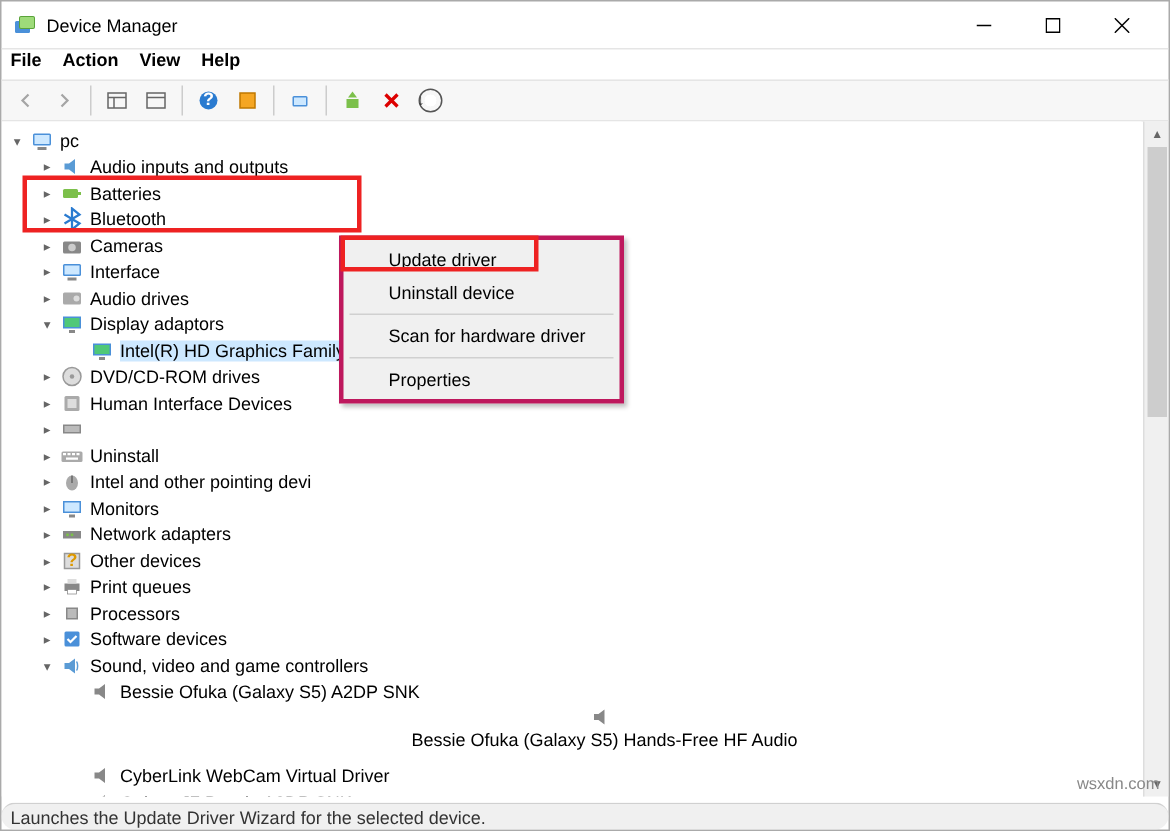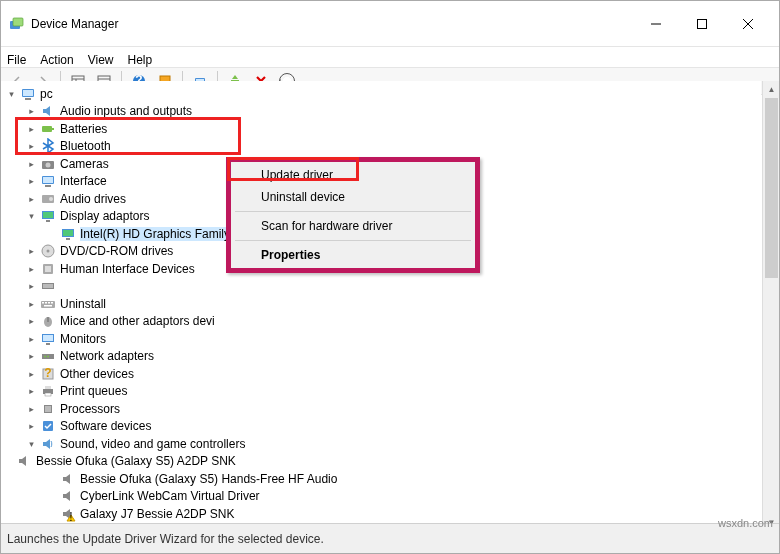--- a/index.html
+++ b/index.html
@@ -1,42 +1,42 @@
 <!DOCTYPE html>
 <html><head>
 <meta charset="utf-8">
 <style>
 * { box-sizing: border-box; margin: 0; padding: 0; font-family: "Segoe UI", Tahoma, sans-serif; font-size: 12px; }
 body { width: 780px; height: 554px; background: #fff; overflow: hidden; border: 1px solid #aaa; position: relative; }
-.titlebar { height: 46px; display: flex; align-items: center; padding: 0 8px; border-bottom: 1px solid #e5e5e5; }
+.titlebar { height: 32px; display: flex; align-items: center; padding: 0 8px; border-bottom: 1px solid #e5e5e5; }
 .titlebar .ico { width: 16px; height: 16px; margin-right: 6px; display: flex; align-items: center; justify-content: center; }
 .titlebar .title { flex: 1; }
 .winbtn { width: 46px; height: 30px; display: flex; align-items: center; justify-content: center; }
 .winbtn svg { width: 10px; height: 10px; }
-.menubar { height: 20px; display: flex; align-items: flex-end; padding: 0 6px; gap: 14px; }
+.menubar { height: 20px; display: flex; align-items: flex-start; padding: 0 6px; gap: 14px; font-weight: bold; }
 .menubar span { cursor: default; }
 .toolbar { height: 28px; border-top: 1px solid #e5e5e5; border-bottom: 1px solid #e5e5e5; display: flex; align-items: center; padding: 0 4px; gap: 2px; background: #f7f7f7; }
 .tbtn { width: 24px; height: 24px; display: flex; align-items: center; justify-content: center; border: 1px solid transparent; }
 .tbtn.disabled { opacity: .5; }
 .sep { width: 1px; height: 20px; background: #ccc; margin: 0 3px; }
 .tree { position: absolute; top: 80px; left: 0; right: 18px; bottom: 22px; overflow: hidden; padding: 4px 0; background: #fff; }
 .scrollbar { position: absolute; top: 80px; right: 0; bottom: 22px; width: 17px; background: #f0f0f0; border-left: 1px solid #ddd; }
 .sb-arrow { width: 17px; height: 17px; display: flex; align-items: center; justify-content: center; color: #666; font-size: 8px; }
 .sb-thumb { position: absolute; top: 17px; left: 2px; width: 13px; height: 180px; background: #cdcdcd; }
-.statusbar { position: absolute; bottom: 0; left: 0; right: 0; height: 30px; border-top: 1px solid #d0d0d0; font-size: 11px; padding: 2px 6px; color: #333; background: #f0f0f0; display: flex; align-items: center; }
+.statusbar { position: absolute; bottom: 0; left: 0; right: 0; height: 18px; border-top: 1px solid #d0d0d0; font-size: 11px; padding: 2px 6px; color: #333; background: #f0f0f0; display: flex; align-items: center; border-radius: 10px; }
 .row { display: flex; align-items: center; height: 17.5px; white-space: nowrap; }
 .exp { width: 13px; height: 13px; display: flex; align-items: center; justify-content: center; margin-right: 2px; font-size: 9px; color: #666; cursor: pointer; }
 .exp.none { visibility: hidden; }
 .devico { width: 16px; height: 16px; margin-right: 4px; display: flex; align-items: center; justify-content: center; flex-shrink: 0; }
 .lbl.sel { background: #cde8ff; }
 .hl1 { border: 3px solid #e22; position: absolute; top: 116px; left: 14px; width: 226px; height: 38px; pointer-events: none; }
 .hl2 { border: 3px solid #e22; position: absolute; top: 156px; left: 226px; width: 132px; height: 24px; pointer-events: none; }
-.ctxmenu { position: absolute; top: 156px; left: 225px; width: 254px; background: #f0f0f0; border: 5px solid #be185d; box-shadow: 2px 2px 3px rgba(0,0,0,.25); padding: 2px; }
+.ctxmenu { position: absolute; top: 156px; left: 225px; width: 190px; background: #f0f0f0; border: 3px solid #be185d; box-shadow: 2px 2px 3px rgba(0,0,0,.25); padding: 2px; }
 .ctxmenu .mi { height: 22px; display: flex; align-items: center; padding: 0 20px 0 28px; cursor: default; }
-.ctxmenu .mi.bold { font-weight: 700; }
+.ctxmenu .mi.bold { font-weight: 400; }
 .ctxmenu .msep { height: 1px; background: #d0d0d0; margin: 3px 2px; }
 .watermark { position: absolute; bottom: 24px; right: 6px; font-size: 11px; color: #888; }
 svg { display: block; }
 </style>
 </head>
 <body>
 
 <div class="titlebar">
   <span class="ico">
     <svg viewBox="0 0 16 16" width="16" height="16">
@@ -270,21 +270,21 @@
         <span class="lbl">Uninstall</span>
       </div>
       <div class="row" style="padding-left: 24px;">
         <span class="exp">▸</span>
         <span class="devico">
           <svg width="16" height="16" viewBox="0 0 16 16">
             <ellipse cx="8" cy="9" rx="4" ry="5" fill="#aaa"></ellipse>
             <line x1="8" y1="4" x2="8" y2="9" stroke="#666"></line>
           </svg>
         </span>
-        <span class="lbl">Mice and other adaptors devi</span>
+        <span class="lbl">Intel and other pointing devi</span>
       </div>
       <div class="row" style="padding-left: 24px;">
         <span class="exp">▸</span>
         <span class="devico">
           <svg width="16" height="16" viewBox="0 0 16 16">
             <rect x="2" y="3" width="12" height="8" fill="#4a90d9"></rect>
             <rect x="3" y="4" width="10" height="6" fill="#cde8ff"></rect>
             <rect x="6" y="12" width="4" height="2" fill="#888"></rect>
           </svg>
         </span>
@@ -345,39 +345,39 @@
       <div class="row" style="padding-left: 24px;">
         <span class="exp">▾</span>
         <span class="devico">
           <svg width="16" height="16" viewBox="0 0 16 16">
             <path d="M3 6v4h3l4 3V3L6 6H3z" fill="#5a9bd5"></path>
             <path d="M11 5c1 1 1 5 0 6" stroke="#5a9bd5" fill="none"></path>
           </svg>
         </span>
         <span class="lbl">Sound, video and game controllers</span>
       </div>
-      <div class="row" style="">
+      <div class="row" style="padding-left: 44px;">
         <span class="exp none"></span>
         <span class="devico">
           <svg width="16" height="16" viewBox="0 0 16 16">
             <path d="M3 6v4h3l4 3V3L6 6H3z" fill="#888"></path>
           </svg>
         </span>
         <span class="lbl">Bessie Ofuka (Galaxy S5) A2DP SNK</span>
       </div>
-      <div class="row" style="padding-left: 44px;">
+      <div class="row" style="padding-left: 44px; flex-direction: column;">
         <span class="exp none"></span>
         <span class="devico">
           <svg width="16" height="16" viewBox="0 0 16 16">
             <path d="M3 6v4h3l4 3V3L6 6H3z" fill="#888"></path>
           </svg>
         </span>
         <span class="lbl">Bessie Ofuka (Galaxy S5) Hands-Free HF Audio</span>
       </div>
-      <div class="row" style="padding-left: 44px;">
+      <div class="row" style="padding-left: 44px; margin-top: 21px;">
         <span class="exp none"></span>
         <span class="devico">
           <svg width="16" height="16" viewBox="0 0 16 16">
             <path d="M3 6v4h3l4 3V3L6 6H3z" fill="#888"></path>
           </svg>
         </span>
         <span class="lbl">CyberLink WebCam Virtual Driver</span>
       </div>
       <div class="row" style="padding-left: 44px;">
         <span class="exp none"></span>

